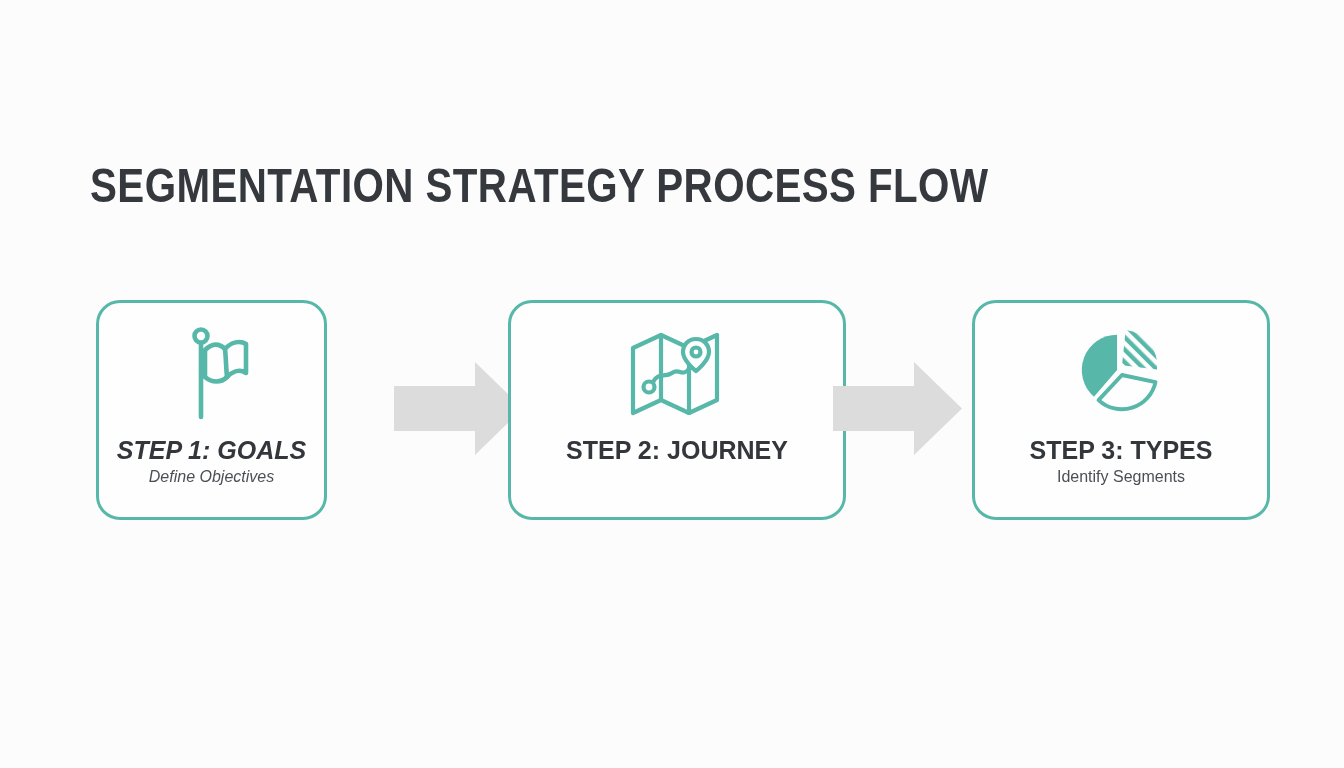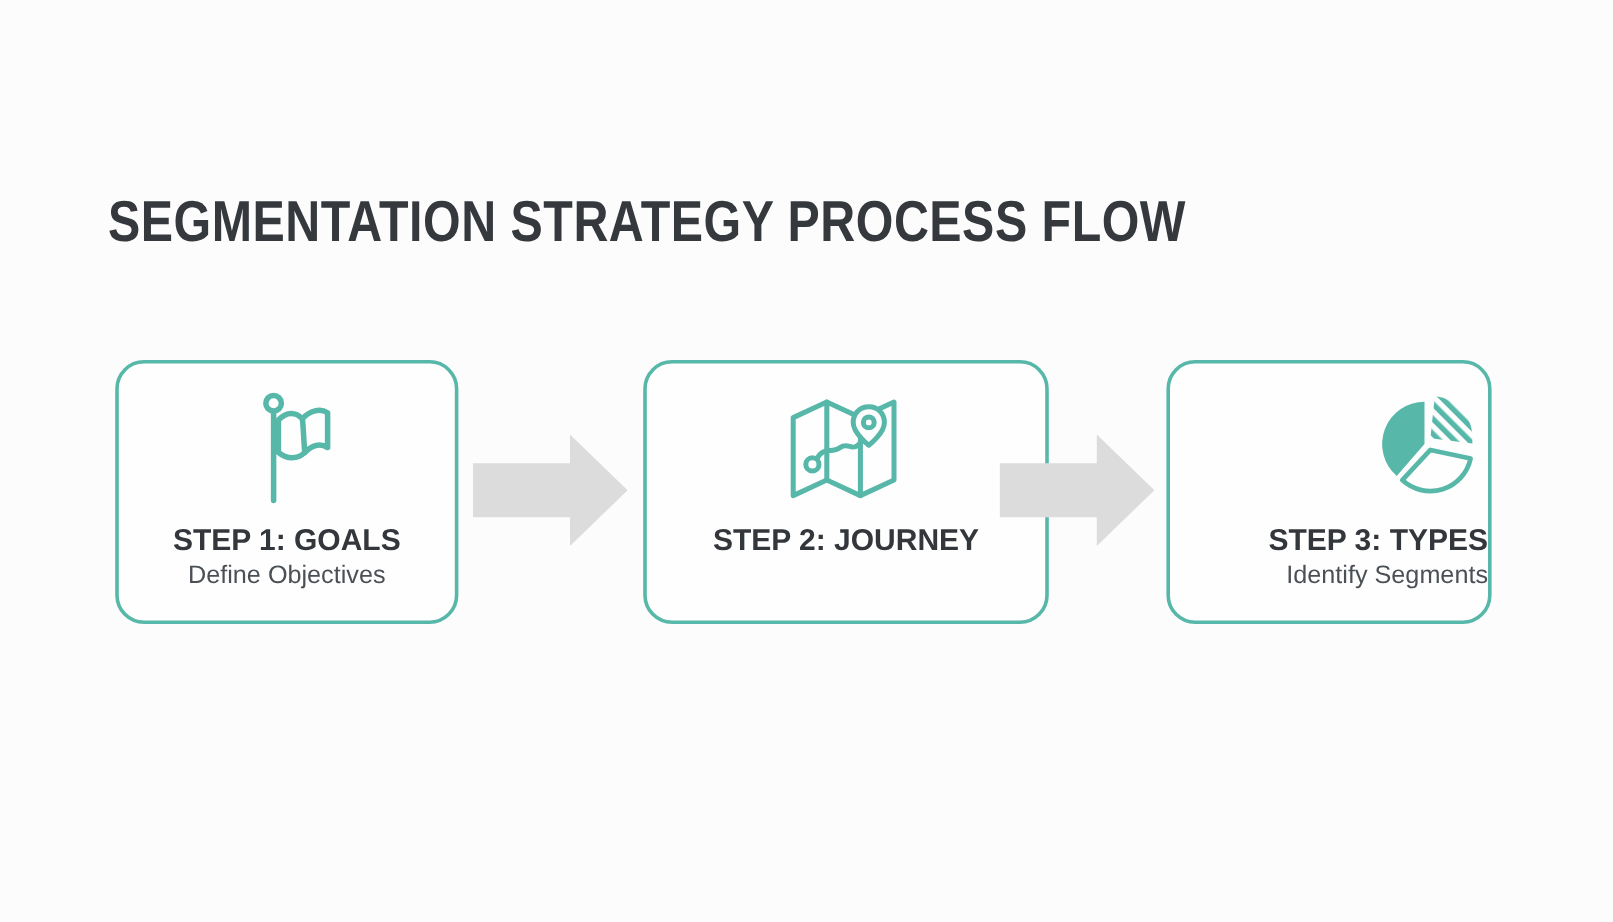--- a/index.html
+++ b/index.html
@@ -32,41 +32,41 @@
     top: 300px;
     height: 220px;
     box-sizing: border-box;
     background: #fefefe;
     border: 3px solid #57b8a9;
     border-radius: 24px;
     display: flex;
     flex-direction: column;
     align-items: center;
   }
-  .card-1 { left: 96px;  width: 286px; }
-  .card-2 { left: 536px; width: 338px; }
-  .card-3 { left: 972px; width: 271px; align-items: flex-end; }
+  .card-1 { left: 96px;  width: 231px; font-style: italic; }
+  .card-2 { left: 508px; width: 338px; }
+  .card-3 { left: 972px; width: 298px; }
   .icon-wrap {
     margin-top: 20px;
     height: 102px;
     display: flex;
     align-items: center;
     justify-content: center;
   }
   .step-label {
     margin-top: 12px;
     font-size: 25px;
     line-height: 1.1;
     font-weight: bold;
     color: #33373c;
     white-space: nowrap;
   }
   .step-sublabel {
     margin-top: 3px;
-    font-size: 21px;
+    font-size: 16px;
     line-height: 1.1;
     color: #4b5056;
     white-space: nowrap;
   }
   .flow-arrow {
     position: absolute;
     top: 362px;
   }
   .arrow-1 { left: 394px; }
   .arrow-2 { left: 833px; }

